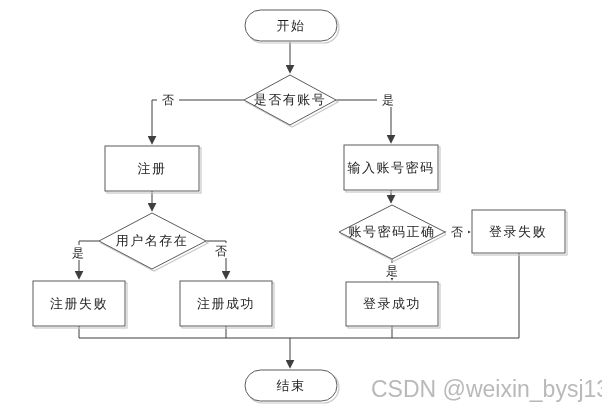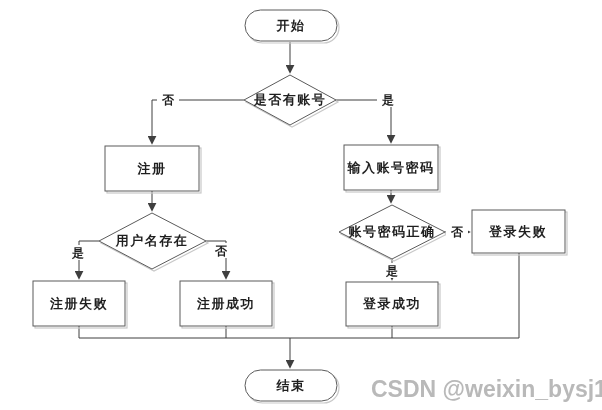--- a/index.html
+++ b/index.html
@@ -7,21 +7,20 @@
     padding: 0;
     background: #ffffff;
   }
   .canvas {
     position: relative;
     width: 602px;
     height: 410px;
     background: #ffffff;
     overflow: hidden;
     font-family: "DejaVu Serif", serif;
-    font-weight: bold;
   }
   svg { display: block; }
   .shadow {
     fill: none;
     stroke: #c9c9c9;
     stroke-width: 1.2;
   }
   .shape {
     fill: #ffffff;
     stroke: #5b5b5b;

